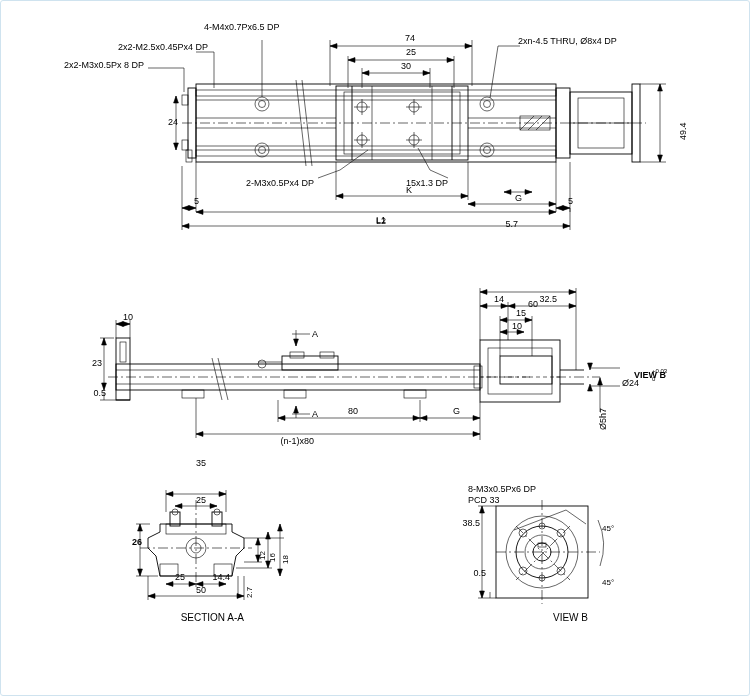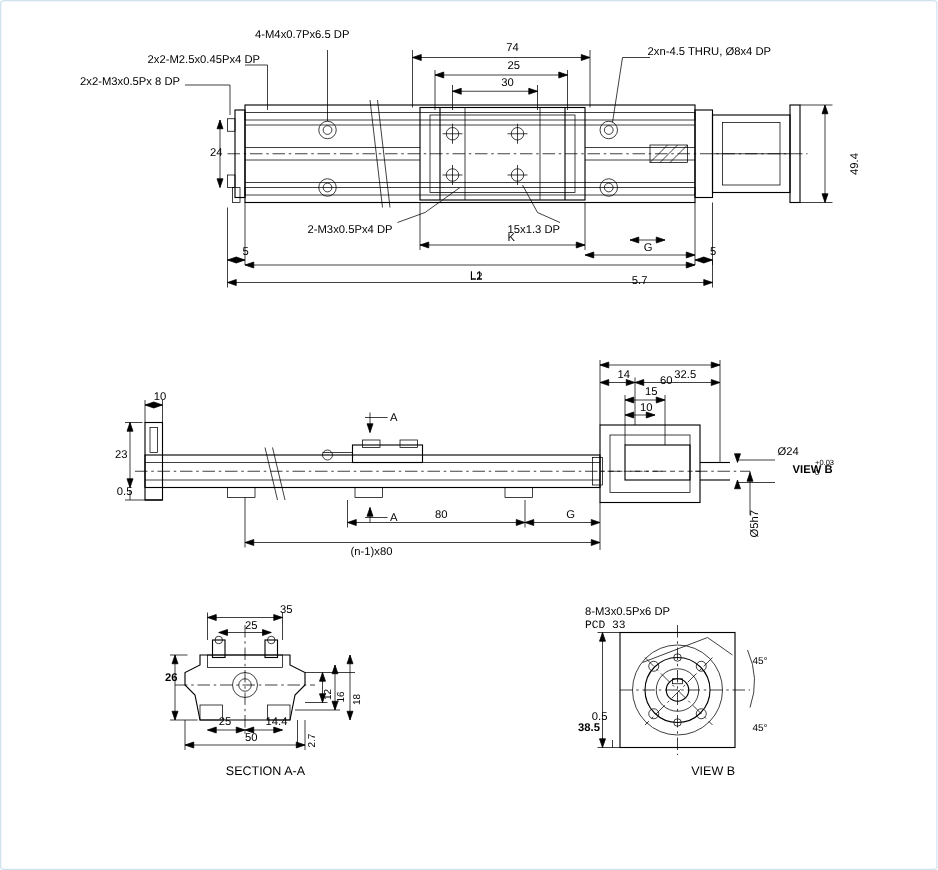--- a/index.html
+++ b/index.html
@@ -418,36 +418,36 @@
 <div class="lbl c" style="left:82px;top:358px;width:20px;">23</div>
 <div class="lbl c" style="left:82px;top:388px;width:24px;">0.5</div>
 <div class="lbl c" style="left:338px;top:406px;width:20px;">80</div>
 <div class="lbl c" style="left:264px;top:436px;width:50px;">(n-1)x80</div>
 <div class="lbl c" style="left:440px;top:406px;width:20px;">G</div>
 <div class="lbl c" style="left:518px;top:279px;width:20px;margin-top:20px;">60</div>
 <div class="lbl c" style="left:527px;top:294px;width:30px;">32.5</div>
 <div class="lbl c" style="left:484px;top:294px;width:20px;">14</div>
 <div class="lbl c" style="left:506px;top:308px;width:20px;">15</div>
 <div class="lbl c" style="left:502px;top:321px;width:20px;">10</div>
-<div class="lbl" style="left:622px;top:356px;text-align:right;">Ø24</div>
+<div class="lbl" style="left:622px;top:378px;text-align:right;">Ø24</div>
 <div class="lbl" style="left:652px;top:366px;font-size:6px;">+0.03</div>
 <div class="lbl" style="left:652px;top:374px;font-size:6px;">0</div>
 <div class="lbl rot" style="left:598px;top:430px;transform:rotate(-90deg);">Ø5h7</div>
 
-<div class="lbl c" style="left:186px;top:482px;width:20px;margin-left:28px;">35</div>
+<div class="lbl c" style="left:186px;top:458px;width:20px;">35</div>
 <div class="lbl c" style="left:186px;top:495px;width:20px;">25</div>
 <div class="lbl c" style="left:122px;top:537px;width:20px;font-weight:bold;">26</div>
 <div class="lbl rot" style="left:258px;top:560px;transform:rotate(-90deg);font-size:8px;">12</div>
 <div class="lbl rot" style="left:268px;top:562px;transform:rotate(-90deg);font-size:8px;">16</div>
 <div class="lbl rot" style="left:281px;top:564px;transform:rotate(-90deg);font-size:8px;">18</div>
 <div class="lbl c" style="left:165px;top:572px;width:20px;">25</div>
 <div class="lbl c" style="left:200px;top:572px;width:30px;">14.4</div>
 <div class="lbl rot" style="left:245px;top:598px;transform:rotate(-90deg);font-size:8px;">2.7</div>
 <div class="lbl c" style="left:186px;top:585px;width:20px;">50</div>
 <div class="lbl big c" style="left:148px;top:613px;width:96px;">SECTION A-A</div>
 
 <div class="lbl" style="left:468px;top:484px;">8-M3x0.5Px6 DP</div>
-<div class="lbl" style="left:468px;top:495px;font-family:Liberation Mono, monospace;">PCD 33</div>
-<div class="lbl r" style="left:452px;top:577px;width:28px;font-weight:bold;">38.5</div>
+<div class="lbl" style="left:468px;top:495px;">PCD 33</div>
+<div class="lbl r" style="left:452px;top:518px;width:28px;">38.5</div>
 <div class="lbl r" style="left:458px;top:568px;width:28px;">0.5</div>
 <div class="lbl" style="left:602px;top:524px;font-size:8px;">45°</div>
 <div class="lbl" style="left:602px;top:578px;font-size:8px;">45°</div>
 <div class="lbl big c" style="left:496px;top:613px;width:92px;">VIEW B</div>
 
 </body></html>

